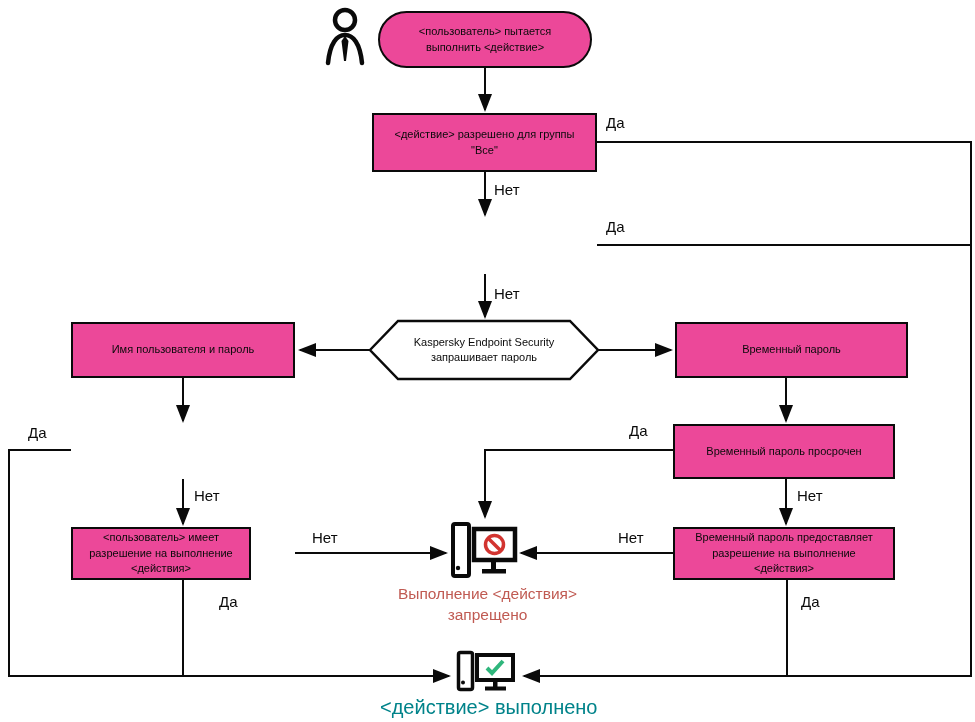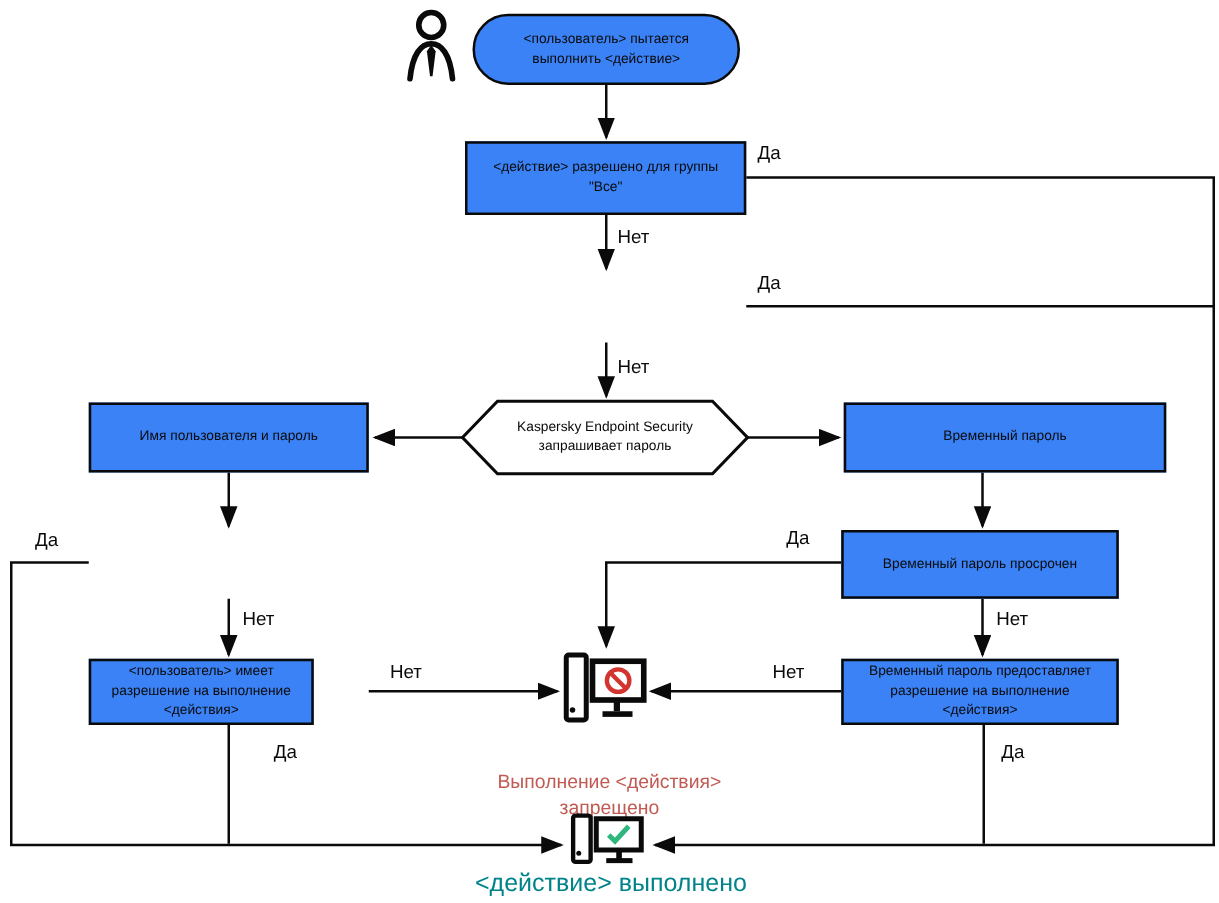--- a/index.html
+++ b/index.html
@@ -2,21 +2,21 @@
 <html><head>
 <meta charset="utf-8">
 <style>
   html,body{margin:0;padding:0;background:#fff;}
   .canvas{
     position:relative;width:975px;height:722px;background:#ffffff;
     font-family:"Liberation Sans",sans-serif;color:#0a0a0a;overflow:hidden;
   }
   .overlay{position:absolute;left:0;top:0;width:975px;height:722px;}
   .node{
-    position:absolute;box-sizing:border-box;border:2px solid #0a0a0a;background:#3b82f6;
+    position:absolute;box-sizing:border-box;border:2px solid #0a0a0a;background:#ec4899;
     display:flex;align-items:center;justify-content:center;text-align:center;
     font-size:11px;line-height:1.4;padding:4px 10px;
   }
   .node.stadium{border-radius:30px;}
   .node.noborder{border:none;background:transparent;}
   .edge-label{
     position:absolute;font-size:15px;color:#0a0a0a;white-space:nowrap;
   }
   .result-text{
     position:absolute;text-align:center;font-size:15.5px;line-height:1.35;white-space:nowrap;
@@ -67,21 +67,21 @@
 
   <div class="node stadium" style="left:378px;top:11px;width:214px;height:57px;">&lt;пользователь&gt; пытается выполнить &lt;действие&gt;</div>
 
   <div class="node" style="left:372px;top:113px;width:225px;height:59px;">&lt;действие&gt; разрешено для группы "Все"</div>
 
 
   <div class="node" style="left:71px;top:322px;width:224px;height:56px;">Имя пользователя и пароль</div>
 
   <div class="node noborder" style="left:392px;top:323px;width:184px;height:54px;">Kaspersky Endpoint Security запрашивает пароль</div>
 
-  <div class="node" style="left:675px;top:322px;width:258px;height:56px;">Временный пароль</div>
+  <div class="node" style="left:675px;top:322px;width:233px;height:56px;">Временный пароль</div>
 
 
   <div class="node" style="left:673px;top:424px;width:222px;height:55px;">Временный пароль просрочен</div>
 
   <div class="node" style="left:71px;top:527px;width:180px;height:53px;">&lt;пользователь&gt; имеет разрешение на выполнение &lt;действия&gt;</div>
 
   <div class="node" style="left:673px;top:527px;width:222px;height:53px;text-align:center;">Временный пароль предоставляет разрешение на выполнение &lt;действия&gt;</div>
 
   <div class="edge-label" style="left:606px;top:114px;">Да</div>
   <div class="edge-label" style="left:606px;top:218px;">Да</div>
@@ -103,21 +103,21 @@
       <rect x="25" y="9" width="41" height="31" fill="#fff" stroke="#0a0a0a" stroke-width="4.5"></rect>
       <rect x="42" y="40" width="5" height="9" fill="#0a0a0a"></rect>
       <rect x="33" y="49" width="24" height="4.5" fill="#0a0a0a"></rect>
       <g>
         <circle cx="45.5" cy="24.5" r="9" fill="#fff" stroke-width="3.5" style="stroke: rgb(210, 52, 48);"></circle>
         <line x1="39.2" y1="18.2" x2="51.8" y2="30.8" stroke-width="3.5" style="stroke: rgb(210, 52, 48);"></line>
       </g>
     </svg>
   </div>
 
-  <div class="result-text" style="left: 380px; top: 584px; width: 215px; color: rgb(192, 90, 82); margin-top: 32px;">
+  <div class="result-text" style="left: 380px; top: 584px; width: 215px; color: rgb(192, 90, 82);">
     <div>Выполнение &lt;действия&gt;</div>
     <div>запрещено</div>
   </div>
 
   <div class="iconbox" style="left:455px;top:649px;width:64px;height:48px;">
     <svg width="64" height="48" viewBox="0 0 64 48">
       <rect x="3.5" y="3.5" width="14" height="37" rx="2" fill="#fff" stroke="#0a0a0a" stroke-width="3.5"></rect>
       <circle cx="8" cy="33.5" r="2" fill="#0a0a0a"></circle>
       <rect x="22" y="6" width="36" height="25" fill="#fff" stroke="#0a0a0a" stroke-width="4"></rect>
       <rect x="38" y="31" width="4.5" height="7" fill="#0a0a0a"></rect>

